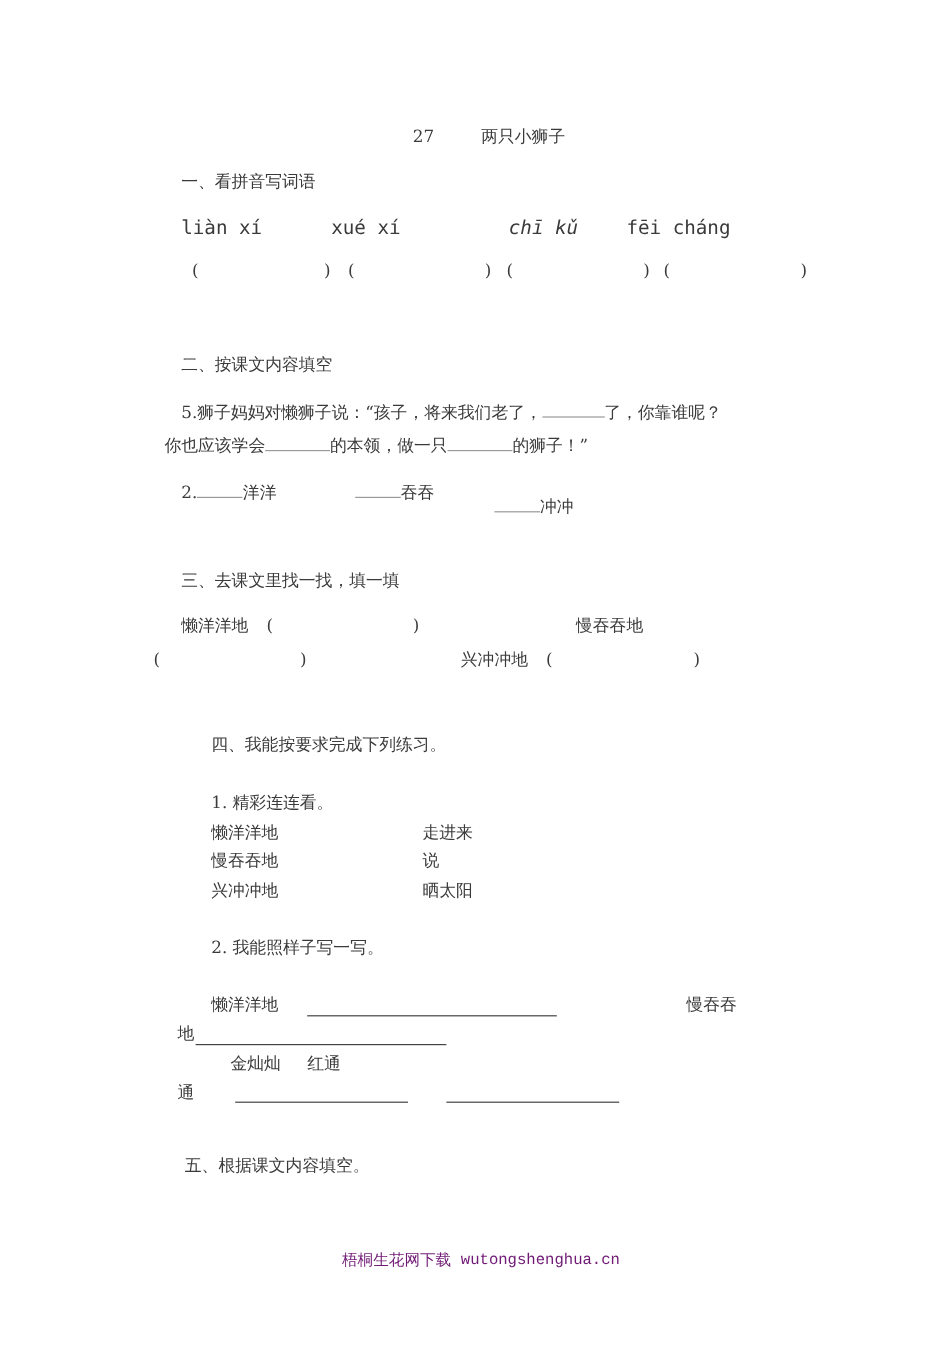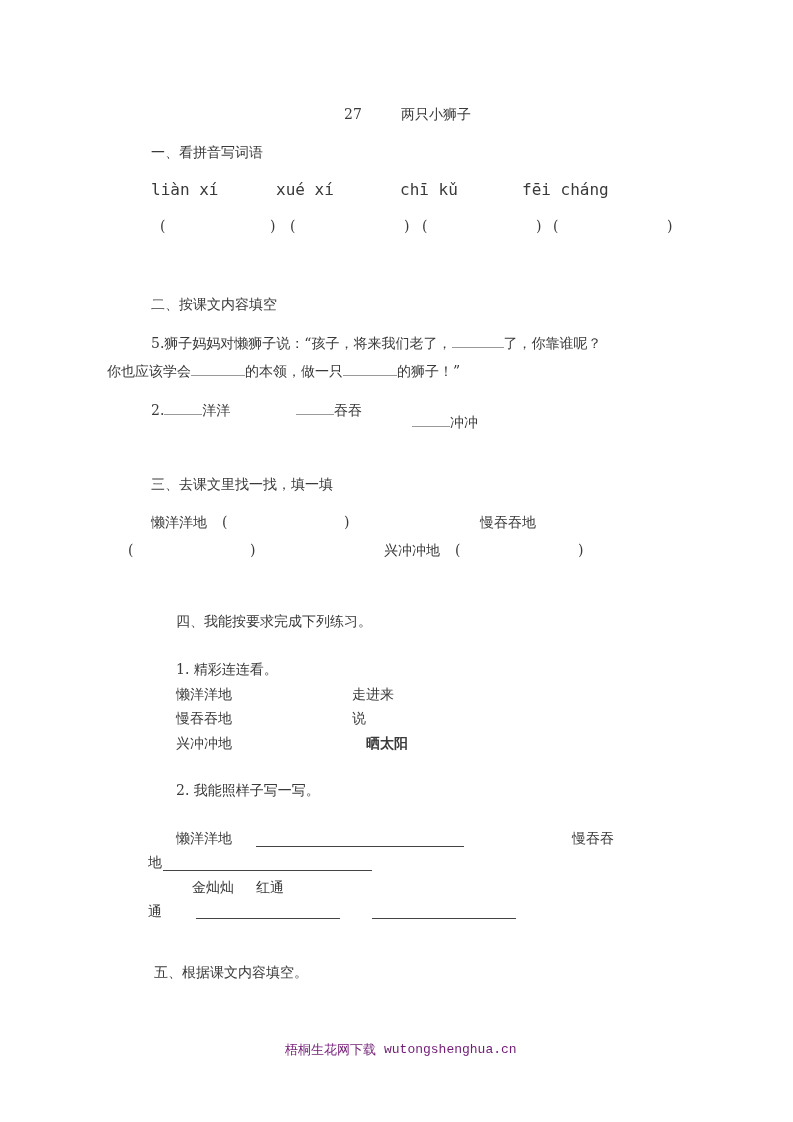--- a/index.html
+++ b/index.html
@@ -16,37 +16,37 @@
 </style>
 </head>
 <body>
 
 <div class="abs" style="left:344px; top:105px;">27</div>
 <div class="abs" style="left:401px; top:105px;">两只小狮子</div>
 
 <div class="abs" style="left:151px; top:143px;">一、看拼音写词语</div>
 <div class="abs mono" style="left:151px; top:181px;">liàn xí</div>
 <div class="abs mono" style="left:276px; top:181px;">xué xí</div>
-<div class="abs mono" style="left:400px; top:181px;">chī kǔ</div>
+<div class="abs mono" style="left:424px; top:181px;font-style:italic;">chī kǔ</div>
 <div class="abs mono" style="left:522px; top:181px;">fēi cháng</div>
 
 <div class="abs" style="left:160px; top:217px;">(</div>
 <div class="abs" style="left:270px; top:217px;">)</div>
 <div class="abs" style="left:290px; top:217px;">(</div>
 <div class="abs" style="left:404px; top:217px;">)</div>
 <div class="abs" style="left:422px; top:217px;">(</div>
 <div class="abs" style="left:536px; top:217px;">)</div>
 <div class="abs" style="left:553px; top:217px;">(</div>
 <div class="abs" style="left:667px; top:217px;">)</div>
 
 <div class="abs" style="left:151px; top:295px;">二、按课文内容填空</div>
 <div class="abs" style="left:151px; top:333px;">
   <span>5.狮子妈妈对懒狮子说：“孩子，将来我们老了，</span><span class="blank" style="width:52px;"></span><span>了，你靠谁呢？</span>
 </div>
-<div class="abs" style="left:107px; top:361px;">
+<div class="abs" style="left:137px; top:361px;">
   <span>你也应该学会</span><span class="blank" style="width:54px;"></span><span>的本领，做一只</span><span class="blank" style="width:54px;"></span><span>的狮子！”</span>
 </div>
 <div class="abs" style="left:151px; top:400px;">
   <span>2.</span><span class="blank" style="width:38px;"></span><span>洋洋</span>
 </div>
 <div class="abs" style="left:296px; top:400px;">
   <span class="blank" style="width:38px;"></span><span>吞吞</span>
 </div>
 <div class="abs" style="left:412px; top:400px;margin-top:12px;">
   <span class="blank" style="width:38px;"></span><span>冲冲</span>
@@ -63,21 +63,21 @@
 <div class="abs" style="left:455px; top:541px;">(</div>
 <div class="abs" style="left:578px; top:541px;">)</div>
 
 <div class="abs" style="left:176px; top:612px;">四、我能按要求完成下列练习。</div>
 <div class="abs" style="left:176px; top:660px;">1. 精彩连连看。</div>
 <div class="abs" style="left:176px; top:685px;">懒洋洋地</div>
 <div class="abs" style="left:176px; top:709px;">慢吞吞地</div>
 <div class="abs" style="left:176px; top:734px;">兴冲冲地</div>
 <div class="abs" style="left:352px; top:685px;">走进来</div>
 <div class="abs" style="left:352px; top:709px;">说</div>
-<div class="abs" style="left:366px; top:734px;font-weight:bold;">晒太阳</div>
+<div class="abs" style="left:352px; top:734px;">晒太阳</div>
 <div class="abs" style="left:176px; top:781px;">2. 我能照样子写一写。</div>
 
 <div class="abs" style="left:176px; top:829px;">懒洋洋地</div>
 <div class="line" style="left:256px; top:846px; width:208px;"></div>
 <div class="abs" style="left:572px; top:829px;">慢吞吞</div>
 <div class="abs" style="left:148px; top:853px;">地</div>
 <div class="line" style="left:163px; top:870px; width:209px;"></div>
 <div class="abs" style="left:176px; top:878px;margin-left:16px;">金灿灿</div>
 <div class="abs" style="left:256px; top:878px;">红通</div>
 <div class="abs" style="left:148px; top:902px;">通</div>

